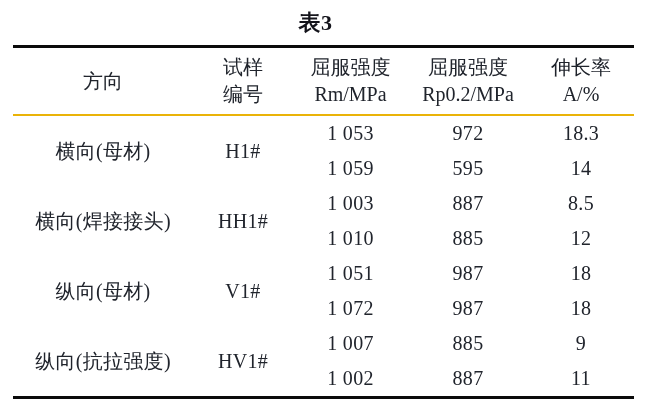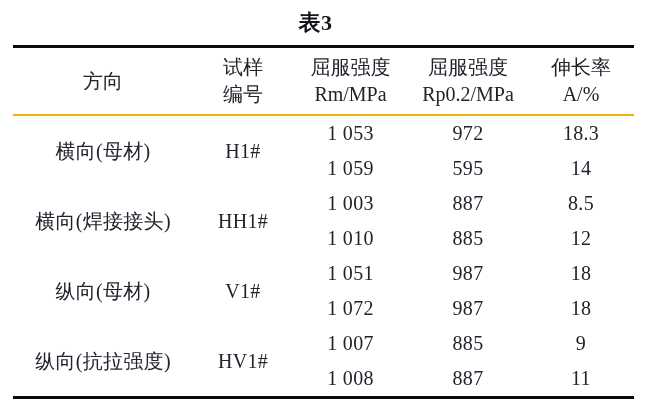--- a/index.html
+++ b/index.html
@@ -140,20 +140,20 @@
       </tr>
 
       <tr>
         <td rowspan="2">纵向(抗拉强度)</td>
         <td rowspan="2">HV1#</td>
         <td>1 007</td>
         <td>885</td>
         <td>9</td>
       </tr>
       <tr>
-        <td>1 008</td>
+        <td>1 002</td>
         <td>887</td>
         <td>11</td>
       </tr>
     </tbody>
   </table>
 
 </div>
 
 </body></html>

